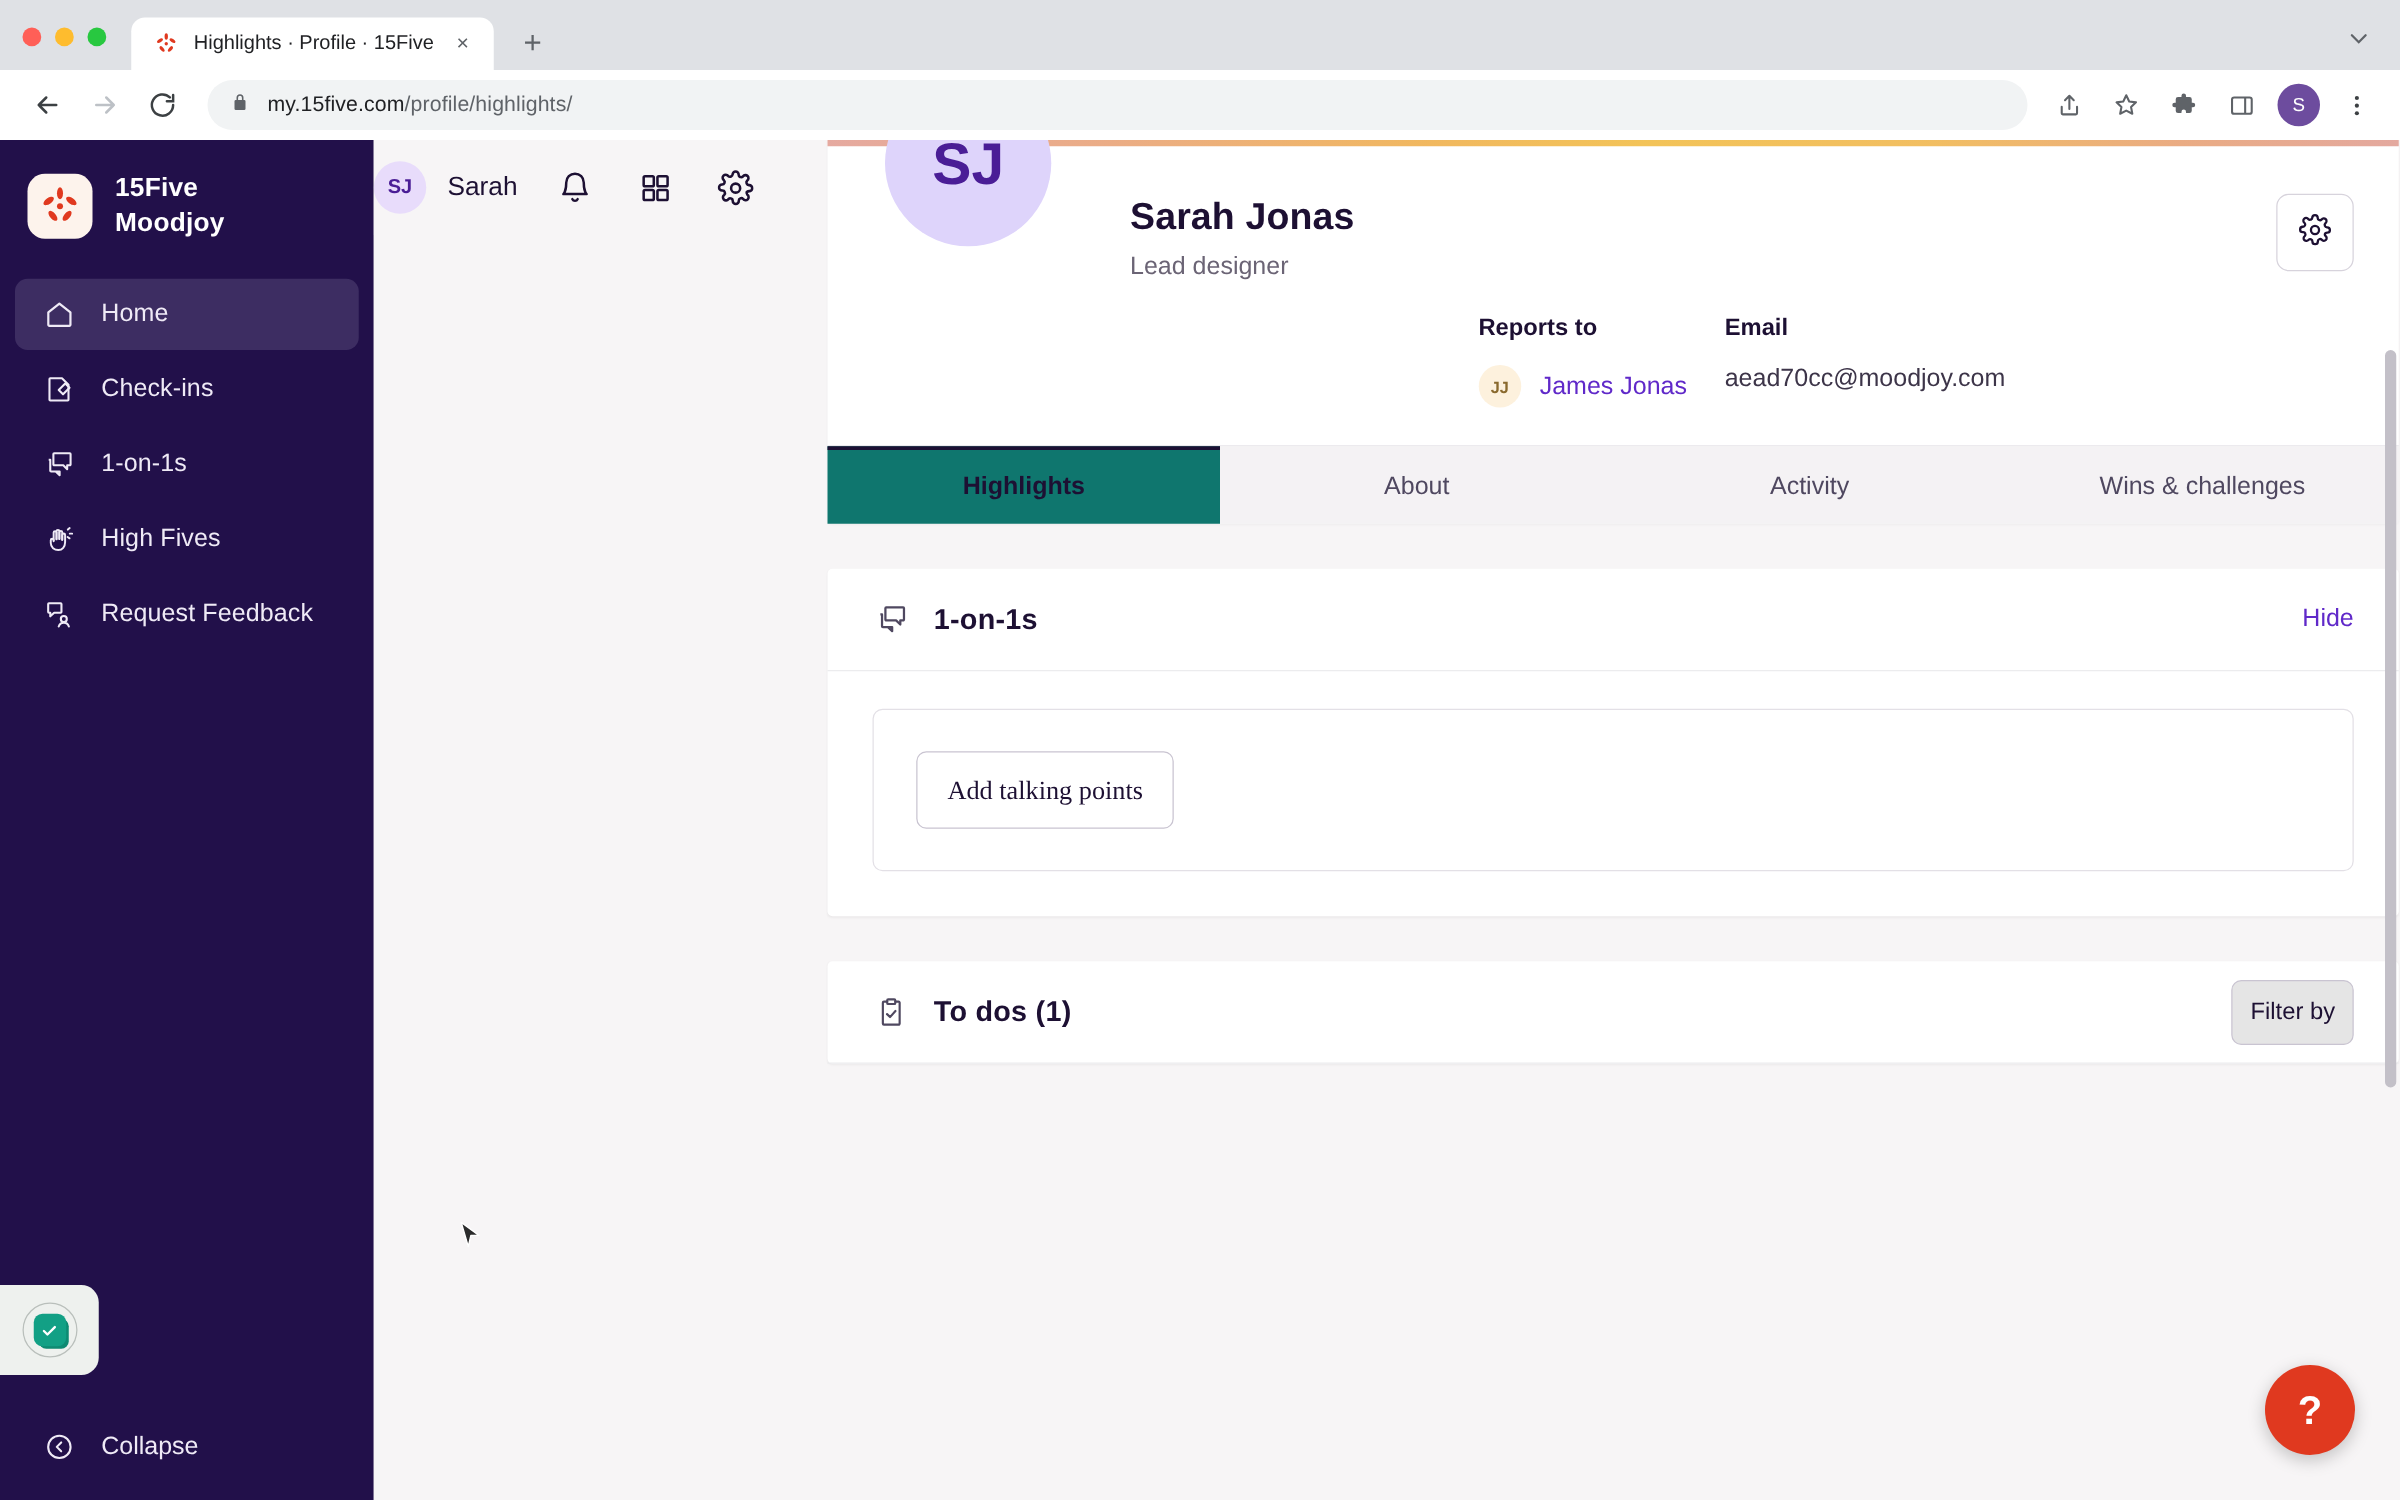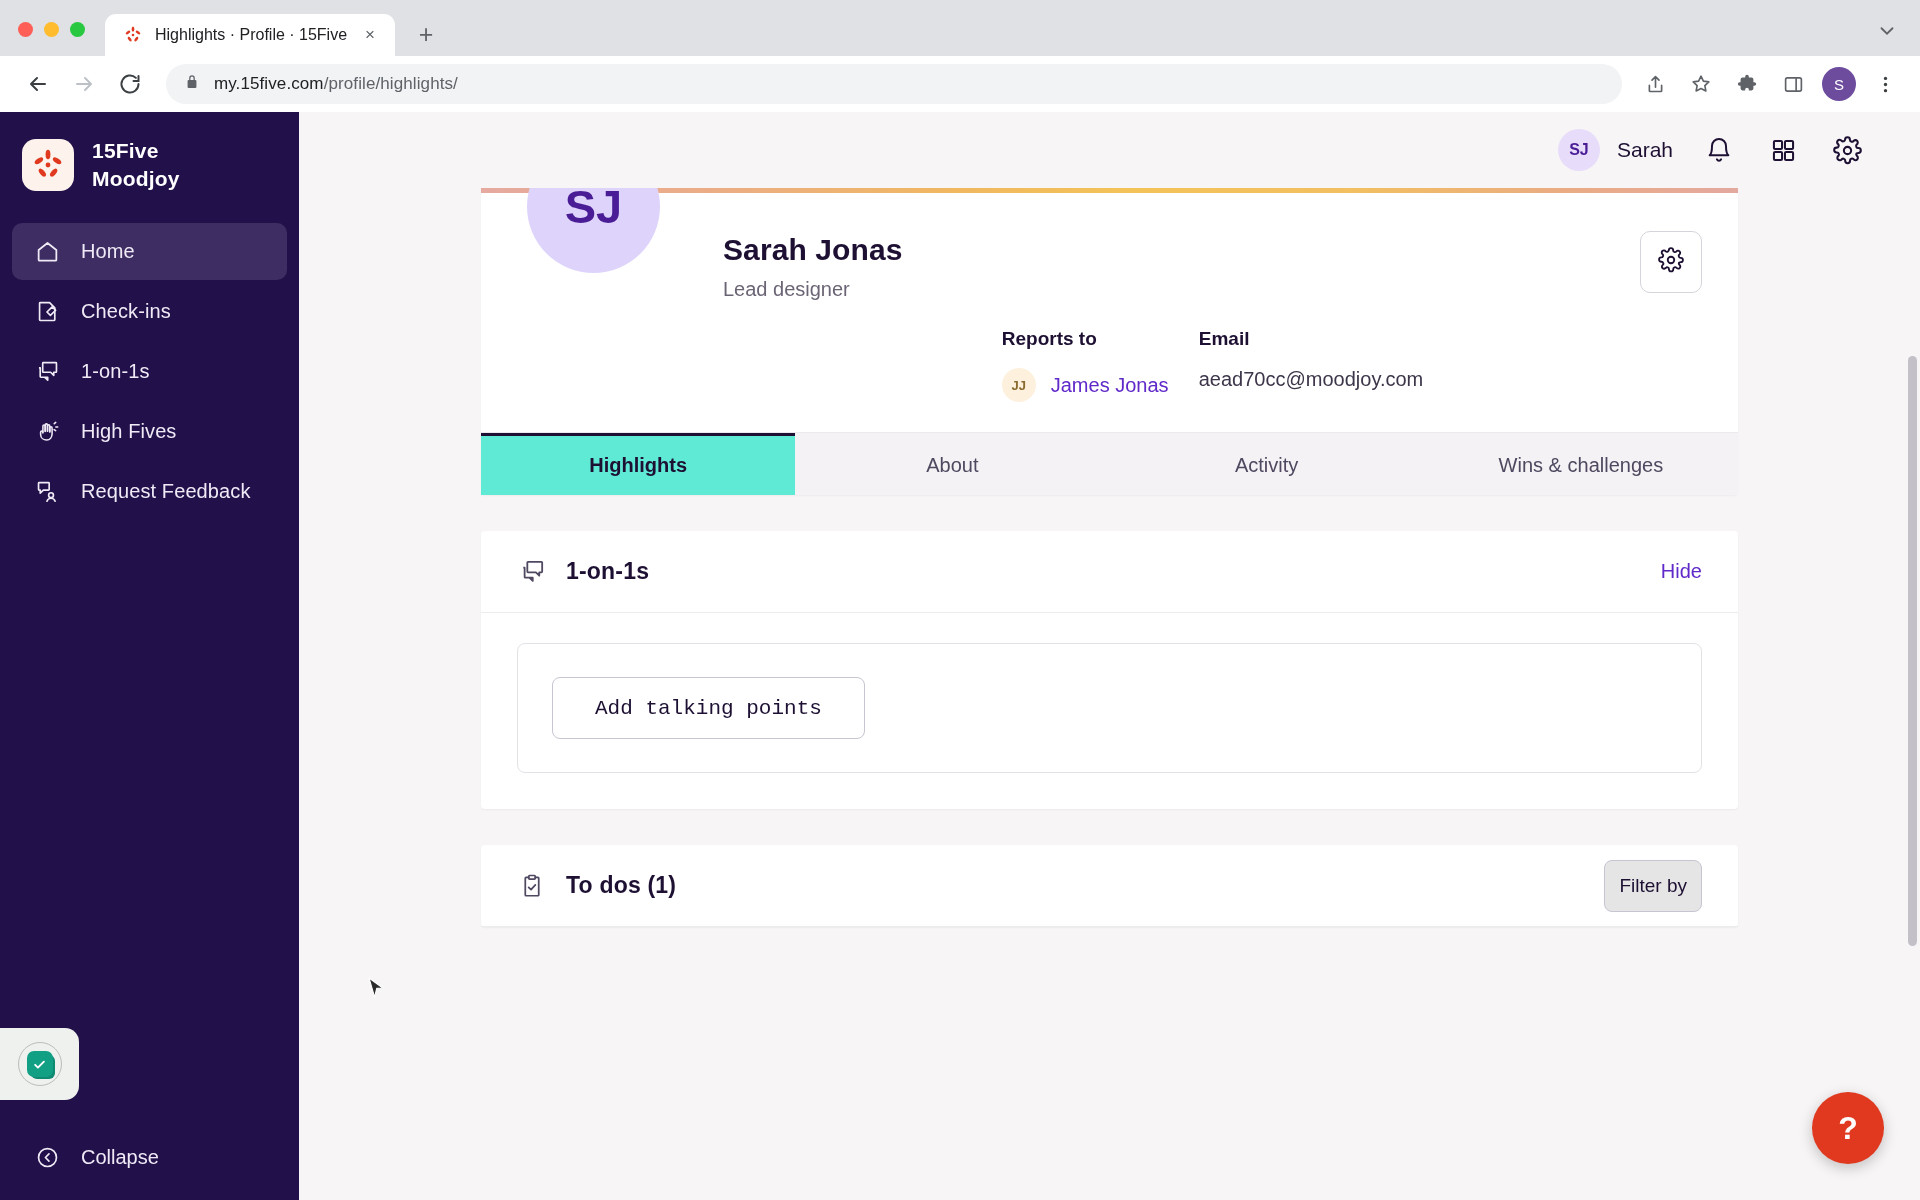--- a/index.html
+++ b/index.html
@@ -121,21 +121,21 @@
   }
   .collapse {
     position: absolute; left: 0; bottom: 18px; width: 100%;
     display: flex; align-items: center; gap: 21px; padding: 0 34px; height: 50px;
     color: #efeaf6; font-size: 20px;
   }
 
   
   .main {
     flex: 1; background: #f7f5f6; position: relative;
-    display: flex; flex-direction: column; overflow: hidden;
+    display: flex; flex-direction: row; overflow: hidden;
   }
   .topbar {
     height: 76px; flex: 0 0 76px; display: flex;
     align-items: center; justify-content: flex-end;
     gap: 28px; padding-right: 55px; background: #f7f5f6;
   }
   .user-chip { display: flex; align-items: center; gap: 17px; }
   .av-sm {
     width: 42px; height: 42px; border-radius: 50%; background: #e8dcfb;
     color: #4a1d96; font-size: 16px; font-weight: 600;
@@ -192,21 +192,21 @@
     display: flex; align-items: center; justify-content: center; color: #1d1033;
   }
 
   .tabs { display: flex; background: #f4f2f4; border-top: 1px solid #eceaee; }
   .tabitem {
     flex: 1; height: 62px; display: flex; align-items: center;
     justify-content: center; font-size: 20px; color: #4f4860;
     background: #f4f2f4; border-top: 3px solid transparent;
   }
   .tabitem.active {
-    background: #5eead4; color: #1d1033; font-weight: 600;
+    background: #0f766e; color: #1d1033; font-weight: 600;
     border-top: 3px solid #1d1033;
   }
 
   
   .card {
     background: #fff; border-radius: 4px; margin-top: 36px;
     box-shadow: 0 1px 2px rgba(0,0,0,.05);
   }
   .card-head {
     height: 82px; display: flex; align-items: center;
@@ -228,23 +228,23 @@
   .card-body { padding: 30px 36px 36px 36px; }
   .inner-box {
     border: 1px solid #e3e0e6; border-radius: 8px;
     padding: 33px 34px; display: flex; align-items: center;
   }
   .inner-left { flex: 1; }
   .inner-title { font-size: 21px; font-weight: 700; color: #1d1033; }
   .inner-link { display: inline-block; margin-top: 21px; color: #6029c9; font-size: 20px; }
   .btn-primary-outline {
     border: 1px solid #c9c4d1; border-radius: 8px; background: #fff;
-    height: 62px; padding: 0 42px; font-size: 21px; color: #1d1033;
+    height: 62px; padding: 0 24px; font-size: 21px; color: #1d1033;
     display: flex; align-items: center; white-space: nowrap;
-    font-family: Liberation Mono, monospace;
+    font-family: Liberation Serif, serif;
   }
 
   .todo-box {
     border: 1px solid #e3e0e6; border-radius: 8px; padding: 28px 32px 34px 32px;
   }
   .todo-tag { display: flex; align-items: center; gap: 12px; }
   .todo-tag-ico { width: 22px; height: 22px; color: #d1442f; flex: 0 0 22px; }
   .todo-tag-text {
     font-size: 15px; font-weight: 700; color: #d1442f; letter-spacing: 1px;
   }

